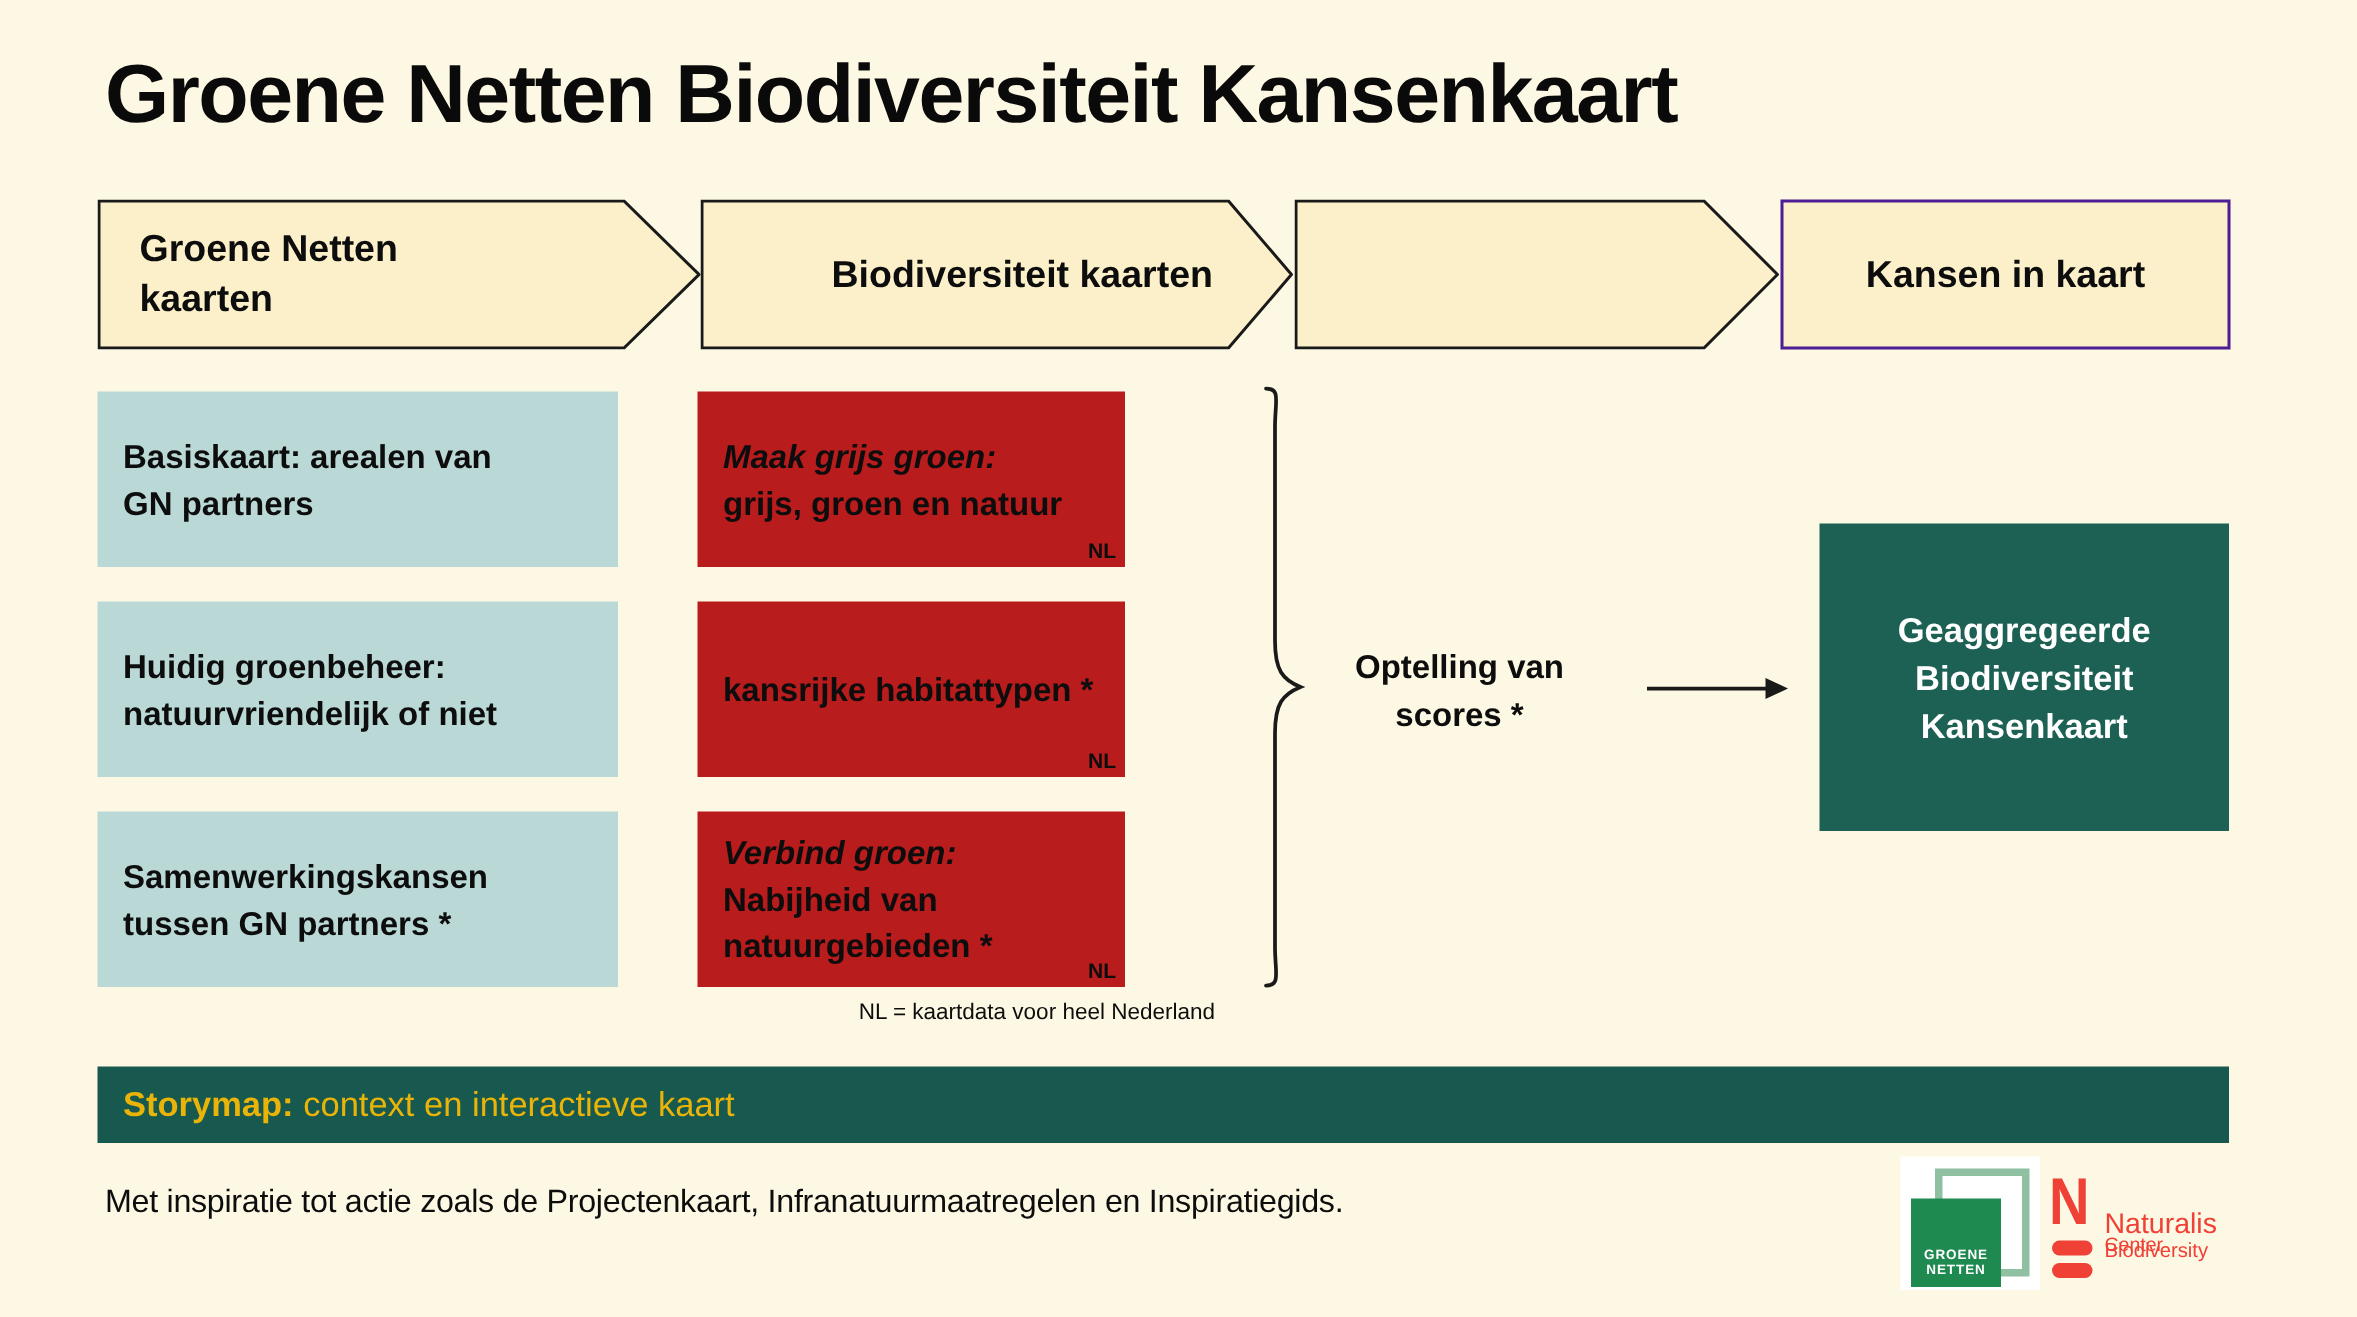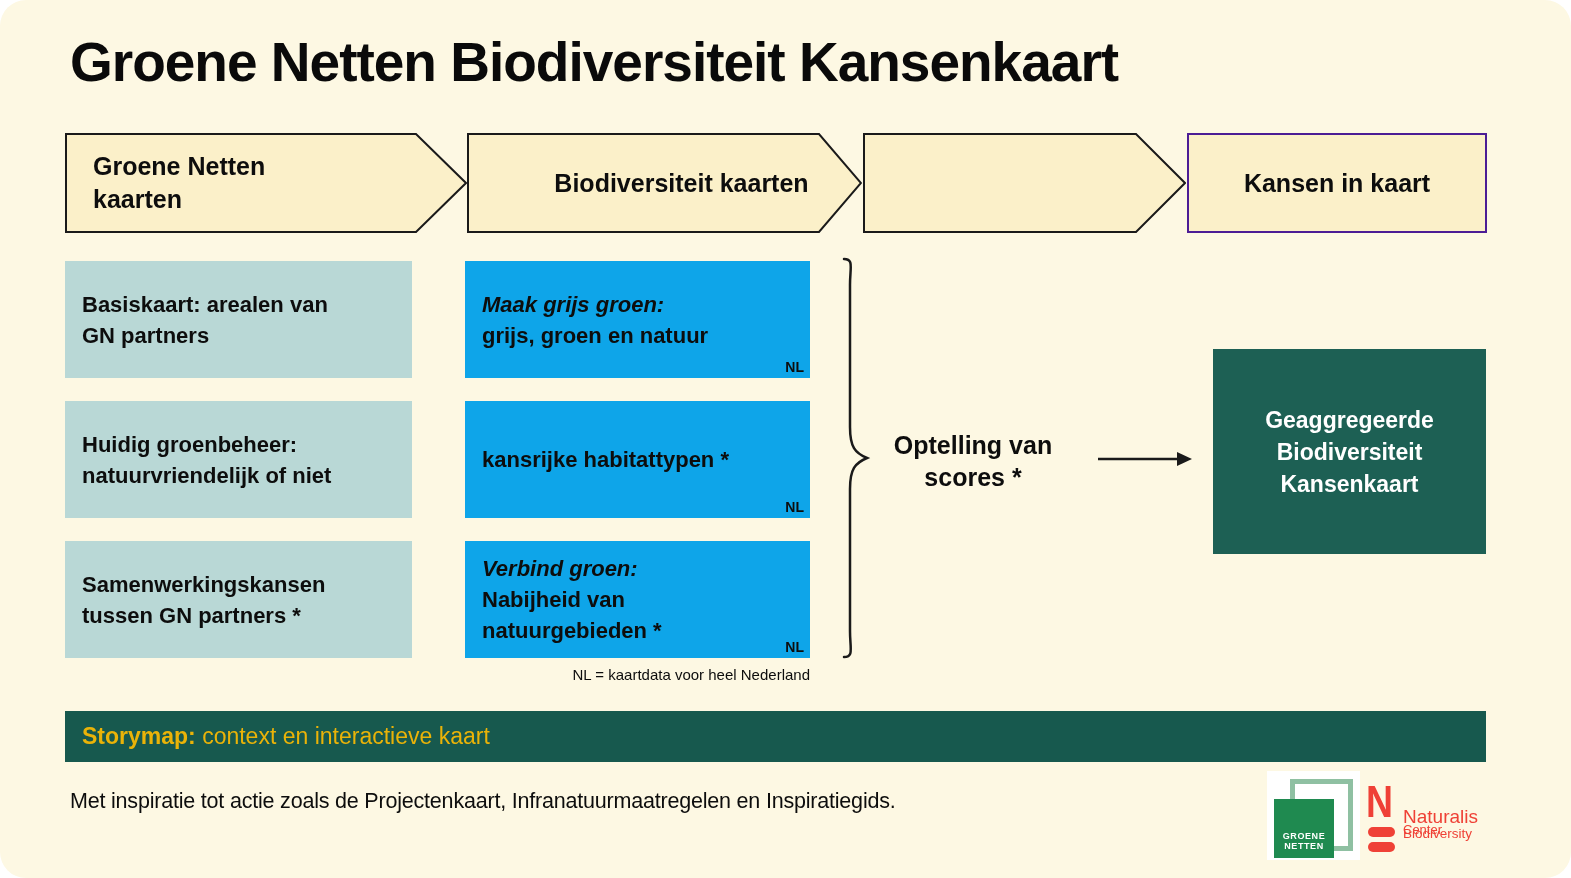--- a/index.html
+++ b/index.html
@@ -1,19 +1,19 @@
 <!DOCTYPE html>
 <html><head>
 <meta charset="utf-8">
 <style>
   html,body{margin:0;padding:0;}
   .canvas{
     position:relative; width:1571px; height:878px;
     background:#FDF8E3; overflow:hidden;
-    font-family:"Liberation Sans", sans-serif; color:#0d0d0d;border-radius:26px;
+    font-family:"Liberation Sans", sans-serif; color:#0d0d0d;
   }
   .page-title{
     position:absolute; left:70px; top:30px;
     font-size:55px; font-weight:bold; letter-spacing:-1px;
     white-space:nowrap; color:#0a0a0a;
   }
   
   .step{position:absolute; top:133px; height:100px;}
   .step svg{position:absolute; left:0; top:0; display:block;}
   .step .lbl{
@@ -35,33 +35,33 @@
   
   .gn-box{
     position:absolute; left:65px; width:347px; height:117px;
     background:#B9D8D6; box-sizing:border-box; padding-left:17px; padding-right:8px;
     display:flex; align-items:center;
     font-weight:bold; font-size:22px; line-height:31px; white-space:pre-line;
   }
   .gn-1{top:261px;} .gn-2{top:401px;} .gn-3{top:541px;}
   
   .bio-box{
-    position:absolute; left:465px; width:345px; height:117px;
-    background:#0ea5e9; box-sizing:border-box; padding-left:17px; padding-right:8px;
+    position:absolute; left:465px; width:285px; height:117px;
+    background:#b91c1c; box-sizing:border-box; padding-left:17px; padding-right:8px;
     display:flex; flex-direction:column; justify-content:center;
   }
   .bio-1{top:261px;} .bio-2{top:401px;} .bio-3{top:541px;}
   .bio-box .t{font-style:italic; font-weight:bold; font-size:22px; line-height:31px;}
   .bio-box .b{font-weight:bold; font-size:22px; line-height:31px; white-space:pre-line;}
   .bio-box .nl{position:absolute; right:6px; bottom:3px; font-weight:bold; font-size:14px;}
   
   .brace{position:absolute; left:836px; top:257px;}
   .scoring{
     position:absolute; left:872px; top:429px; width:202px; text-align:center;
-    font-weight:bold; font-size:25px; line-height:32px; white-space:pre-line;
+    font-weight:bold; font-size:22px; line-height:32px; white-space:pre-line;
   }
   .arrow{position:absolute; left:1098px; top:448px;}
   
   .result{
     position:absolute; left:1213px; top:349px; width:273px; height:205px;
     background:#1D6054; color:#FFFFFF;
     display:flex; align-items:center; justify-content:center; text-align:center;
     font-weight:bold; font-size:23px; line-height:32px; white-space:pre-line;
   }
   .legend-note{

